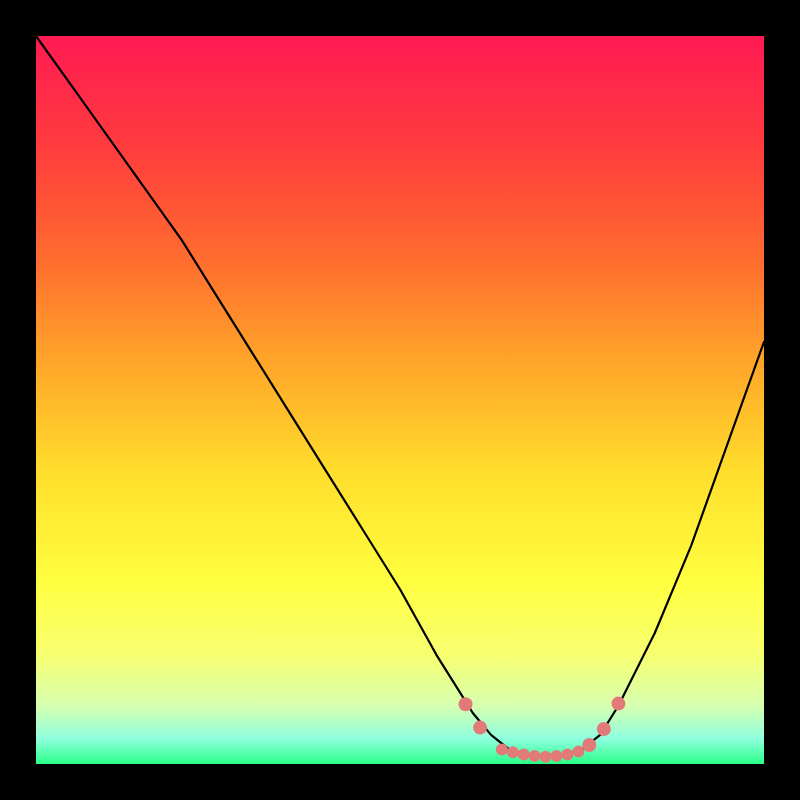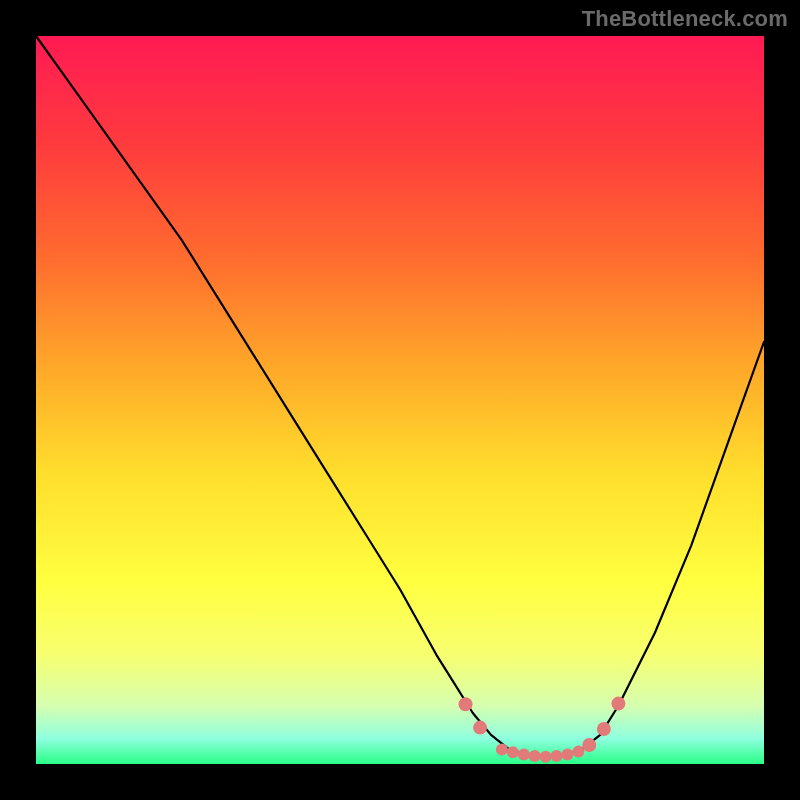--- a/index.html
+++ b/index.html
@@ -30,21 +30,20 @@
   svg {
     position: absolute;
     top: 0;
     left: 0;
     display: block;
   }
 </style>
 </head>
 <body>
 <div class="container">
-  <div class="watermark">TheBottleneck.com</div>
   <svg id="chart-svg" width="800" height="800" viewBox="0 0 800 800">
     <defs>
       <linearGradient id="grad" x1="0" y1="0" x2="0" y2="1">
 
       <stop offset="0%" stop-color="#ff1a53"></stop>
           <stop offset="15%" stop-color="#ff3b3e"></stop>
           <stop offset="30%" stop-color="#ff6a2f"></stop>
           <stop offset="45%" stop-color="#ffa629"></stop>
           <stop offset="60%" stop-color="#ffde2c"></stop>
           <stop offset="75%" stop-color="#ffff40"></stop>

